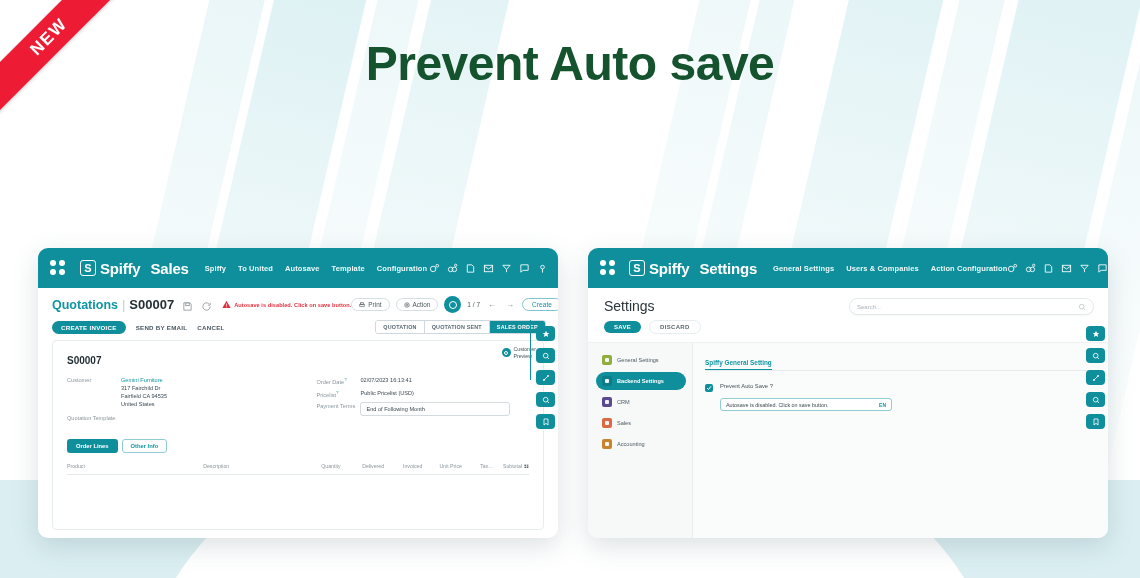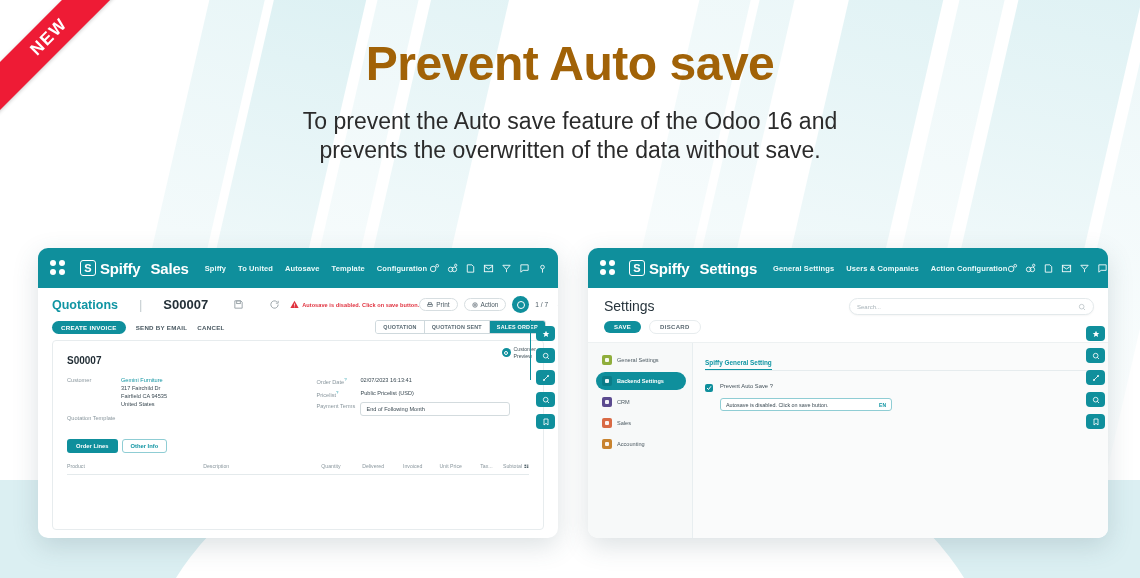--- a/index.html
+++ b/index.html
@@ -36,21 +36,21 @@
     box-shadow: 0 1px 4px rgba(0,0,0,.2);
   }
   .ribbon span {
     color: #fff; font-weight: bold; font-size: 17px; letter-spacing: 1.5px;
     font-family: "Liberation Sans", sans-serif;
   }
 
   
   .hero { position: absolute; left: 0; top: 38px; width: 1140px; text-align: center; z-index: 5; }
   .hero-title {
-    font-size: 48px; font-weight: bold; color: #a16207; letter-spacing: -0.5px; line-height: 1.1;
+    font-size: 48px; font-weight: bold; color: #14532d; letter-spacing: -0.5px; line-height: 1.1;
   }
   .hero-sub {
     margin-top: 16px; font-size: 23px; color: #2b2b2b; line-height: 1.28; font-weight: normal;
   }
 
   
   .win {
     position: absolute; background: #fff; border-radius: 10px; overflow: hidden;
     box-shadow: 0 8px 26px rgba(60,90,100,.18); z-index: 10;
   }
@@ -71,21 +71,21 @@
   }
   .brand-name { color: #fff; font-size: 15px; font-weight: bold; letter-spacing: -.2px; }
   .app-name { color: #fff; font-size: 15px; font-weight: bold; margin-left: 10px; letter-spacing: -.2px; }
   .nav-menu { display: flex; gap: 12px; margin-left: 16px; }
   .nav-menu span { color: #eafafa; font-size: 7.5px; font-weight: bold; letter-spacing: .1px; white-space: nowrap; }
   .nav-right { margin-left: auto; display: flex; align-items: center; gap: 7px; }
   .nav-ico { width: 11px; height: 11px; opacity: .95; display: block; }
 
   
   .ctrl-bar { padding: 8px 12px 0 14px; display: flex; align-items: center; }
-  .bc { display: flex; align-items: center; gap: 21px; }
+  .bc { display: flex; align-items: flex-end; gap: 4px; }
   .bc-root { color: #1095a3; font-size: 12.5px; font-weight: bold; }
   .bc-sep { color: #c5ced1; font-size: 13px; }
   .bc-rec { color: #243038; font-size: 13px; font-weight: bold; }
   .mini-ico { width: 11px; height: 11px; margin-left: 4px; opacity: .62; }
   .autosave-warn { display: flex; align-items: center; gap: 3px; margin-left: 10px; }
   .warn-tri { width: 9px; height: 9px; display: block; }
   .warn-text { color: #e0313e; font-size: 5.6px; font-weight: bold; letter-spacing: .05px; white-space: nowrap; }
 
   .ctrl-right { margin-left: auto; display: flex; align-items: center; gap: 6px; }
   .pill-btn {
@@ -246,24 +246,20 @@
 </div>
 
 <div class="ribbon-wrap">
   <div class="ribbon">
     <span>NEW</span>
   </div>
 </div>
 
 <div class="hero">
   <div class="hero-title">Prevent Auto save</div>
-  <div class="hero-sub">
-    <div>To prevent the Auto save feature of the Odoo 16 and</div>
-    <div>prevents the overwritten of the data without save.</div>
-  </div>
 </div>
 
 <div class="win win-left">
 
   <div class="navbar">
     <div class="nav-grid">
         <i></i>
         <i></i>
         <i></i>
         <i></i>

